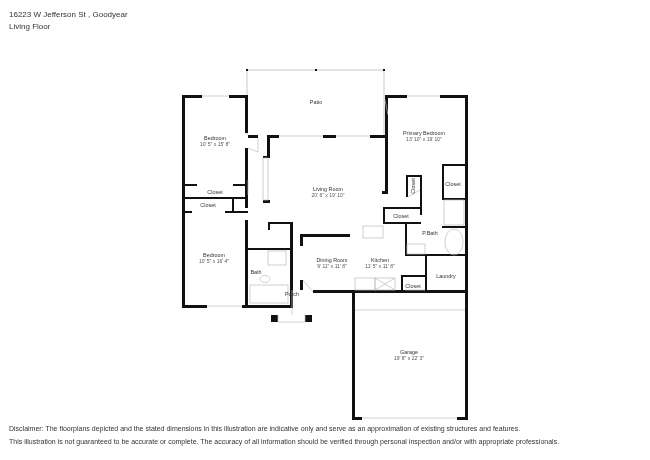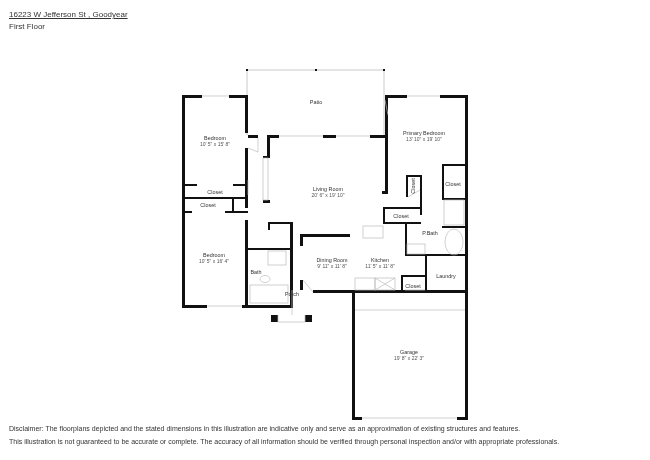--- a/index.html
+++ b/index.html
@@ -1,31 +1,31 @@
 <!DOCTYPE html>
 <html><head>
 <meta charset="utf-8">
 <style>
   html, body { margin: 0; padding: 0; background: #ffffff; }
   body { width: 650px; height: 460px; position: relative; overflow: hidden; font-family: "Liberation Sans", sans-serif; color: #222; }
   .hdr { position: absolute; left: 9px; font-size: 8px; color: #333; }
-  .hdr.addr { top: 10px; text-decoration: underline; }
+  .hdr.addr { top: 10px; }
   .hdr.floor { top: 22px; }
   .plan { position: absolute; left: 0; top: 0; width: 650px; height: 460px; }
   .disc { position: absolute; left: 9px; font-size: 7px; color: #333; white-space: nowrap; }
   .disc.l1 { top: 425px; }
   .disc.l2 { top: 438px; }
   .lbl { font-family: "Liberation Sans", sans-serif; font-size: 5.4px; fill: #333; text-anchor: middle; }
   .dim { font-family: "Liberation Sans", sans-serif; font-size: 5px; fill: #555; text-anchor: middle; }
 </style>
 </head>
 <body>
 
 <div class="hdr addr">16223 W Jefferson St , Goodyear</div>
-<div class="hdr floor">First Floor</div>
+<div class="hdr floor">Living Floor</div>
 
 <svg class="plan" viewBox="0 0 650 460" xmlns="http://www.w3.org/2000/svg">
 
   <g stroke="#bbb" stroke-width="0.8" fill="none">
     <polyline points="247,135 247,70 384,70 384,135"></polyline>
     <rect x="246" y="69" width="2" height="2" fill="#111" stroke="none"></rect>
     <rect x="315" y="69" width="2" height="2" fill="#111" stroke="none"></rect>
     <rect x="383" y="69" width="2" height="2" fill="#111" stroke="none"></rect>
   </g>
 

